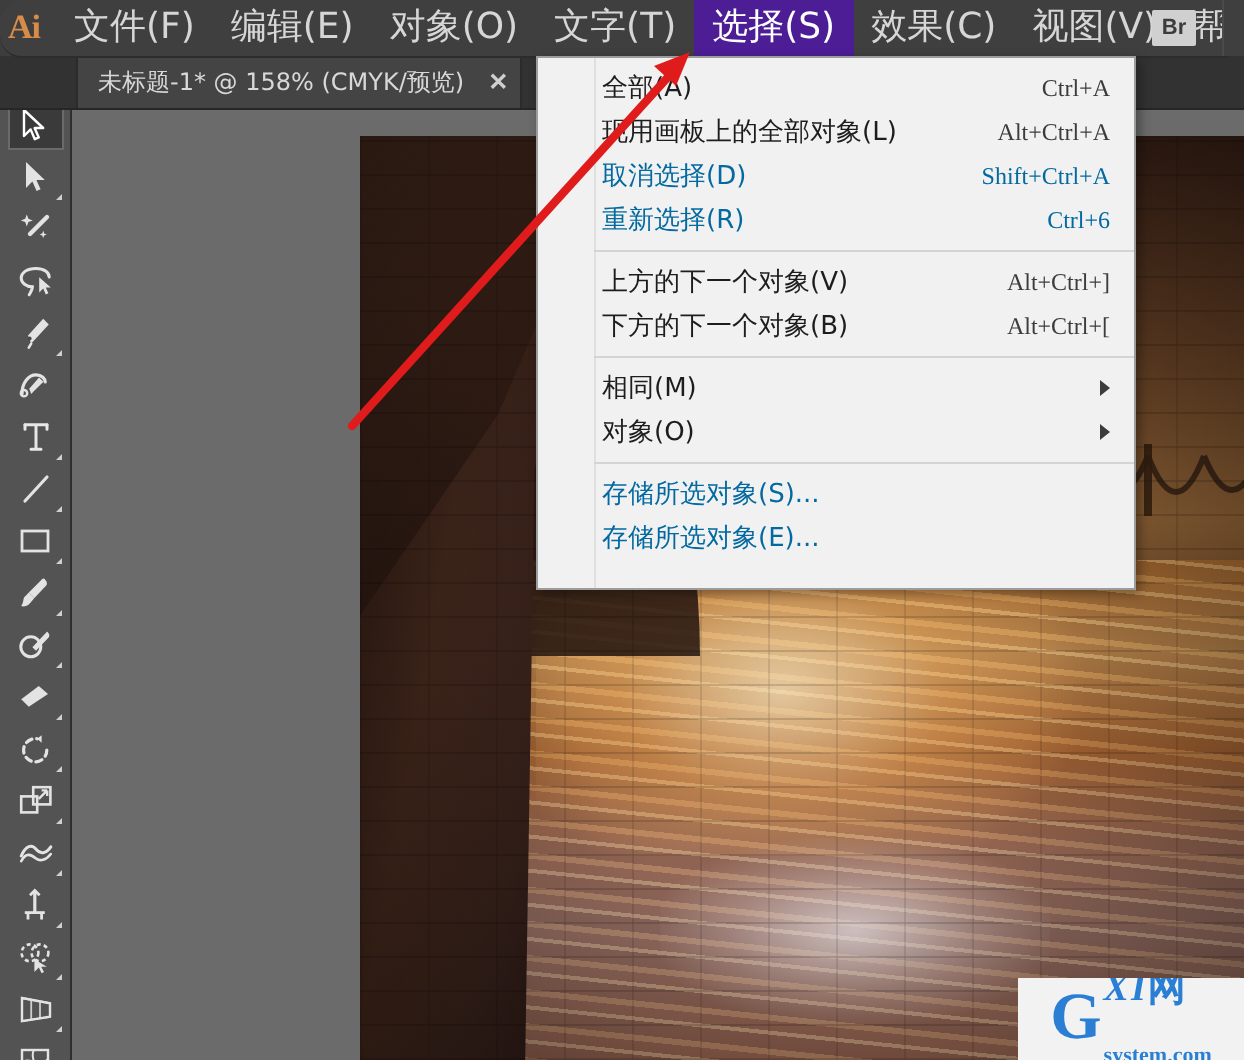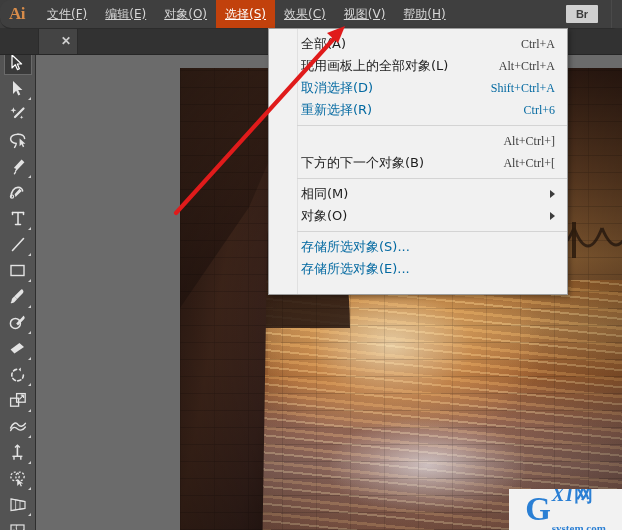--- a/index.html
+++ b/index.html
@@ -20,27 +20,26 @@
   }
   .ai-logo{
     width:30px;height:28px;display:flex;align-items:center;justify-content:center;
     font-family:"Liberation Serif","DejaVu Serif",serif;
     font-size:17px;font-weight:bold;color:#d88c4a;letter-spacing:-0.5px;
     padding-left:4px;box-sizing:border-box;
   }
   .menu-items{display:flex;align-items:center;height:28px;margin-left:8px;}
   .menu-item{
     height:28px;line-height:28px;padding:0 9px;
-    font-size:12px;color:#d6d6d6;white-space:nowrap;
+    font-size:18px;color:#d6d6d6;white-space:nowrap;
     font-family:"DejaVu Sans","Liberation Sans",sans-serif;
-    text-decoration:underline;
-  }
-  .menu-item.active{background:#c2410c;color:#ffffff;}
+  }
+  .menu-item.active{background:#4c1d95;color:#ffffff;}
   .br-btn{
-    position:absolute;right:24px;top:5px;width:32px;height:18px;
+    position:absolute;right:24px;top:5px;width:22px;height:18px;
     background:#d0d0d0;color:#3c3c3c;font-size:11px;font-weight:bold;
     display:flex;align-items:center;justify-content:center;border-radius:1px;
     font-family:"Liberation Sans",sans-serif;
   }
   .win-edge{
     position:absolute;right:0;top:0;width:10px;height:28px;background:#3f3f3f;
     border-left:1px solid #4a4a4a;
   }
 
   
@@ -426,30 +425,32 @@
           <rect x="2" y="2" width="13" height="12" fill="none" stroke="#e3e3e3" stroke-width="1.2"></rect>
           <path d="M2,8.6 C5,4.6 10,11 15,6.6 M8,2 C5.4,6 10.6,9.6 8,14" fill="none" stroke="#e3e3e3" stroke-width="1"></path>
         </svg>
       </div>
 
     </div>
   </div>
 
   <div class="tabbar">
     <div class="doc-tab">
+      <span class="doc-tab-label">未标题-1* @ 158% (CMYK/预览)</span>
       <span class="doc-tab-close">✕</span>
     </div>
   </div>
 
   <div class="menubar">
     <div class="ai-logo">Ai</div>
     <div class="menu-items">
       <div class="menu-item">文件(F)</div>
       <div class="menu-item">编辑(E)</div>
       <div class="menu-item">对象(O)</div>
+      <div class="menu-item">文字(T)</div>
       <div class="menu-item active">选择(S)</div>
       <div class="menu-item">效果(C)</div>
       <div class="menu-item">视图(V)</div>
       <div class="menu-item">帮助(H)</div>
     </div>
     <div class="br-btn">Br</div>
     <div class="win-edge"></div>
   </div>
 
   <div class="dropdown">
@@ -469,20 +470,21 @@
         <span class="dd-accel">Shift+Ctrl+A</span>
       </div>
       <div class="dd-row disabled">
         <span class="dd-label">重新选择(R)</span>
         <span class="dd-accel">Ctrl+6</span>
       </div>
 
       <div class="dd-sep"></div>
 
       <div class="dd-row">
+        <span class="dd-label">上方的下一个对象(V)</span>
         <span class="dd-accel">Alt+Ctrl+]</span>
       </div>
       <div class="dd-row">
         <span class="dd-label">下方的下一个对象(B)</span>
         <span class="dd-accel">Alt+Ctrl+[</span>
       </div>
 
       <div class="dd-sep"></div>
 
       <div class="dd-row">

